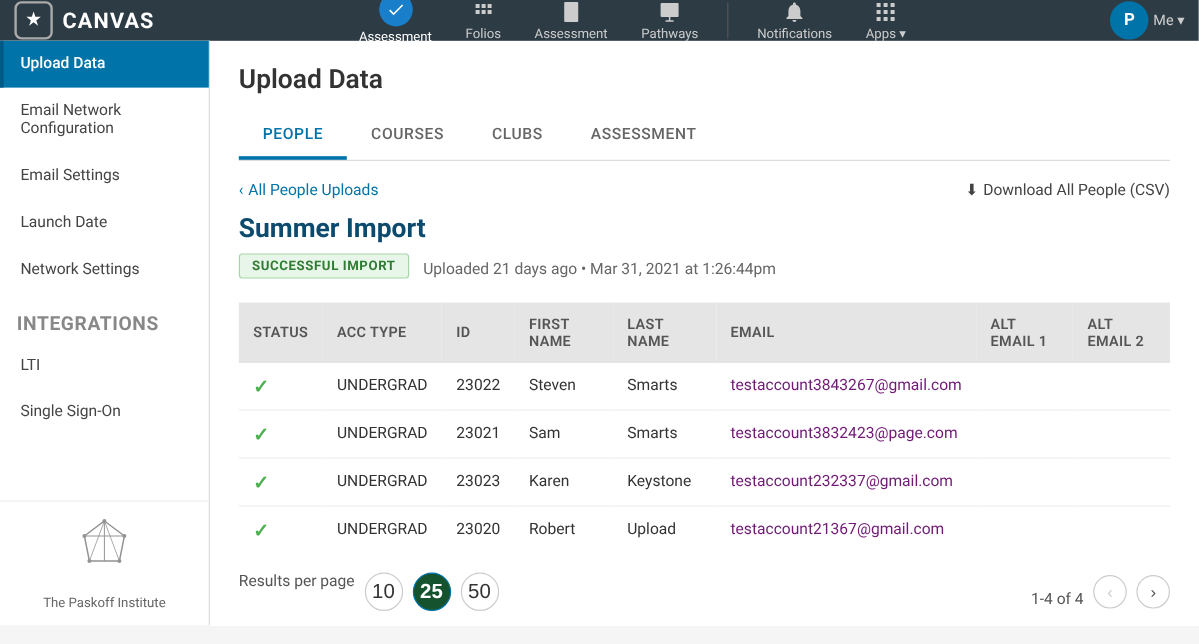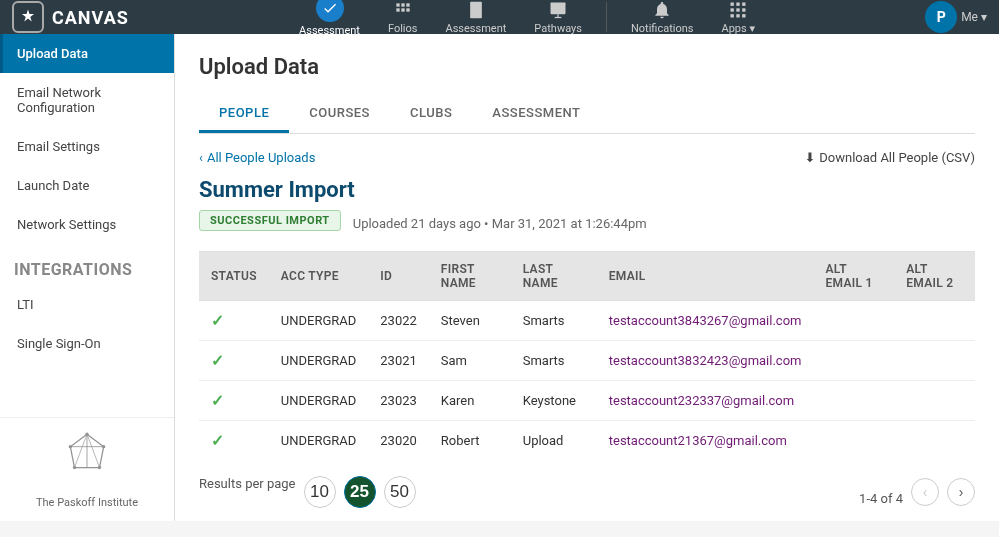--- a/index.html
+++ b/index.html
@@ -282,21 +282,21 @@
               <td><a class="email-link">testaccount3843267@gmail.com</a></td>
               <td></td>
               <td></td>
             </tr>
             <tr>
               <td><span class="check-icon">✓</span></td>
               <td>UNDERGRAD</td>
               <td>23021</td>
               <td>Sam</td>
               <td>Smarts</td>
-              <td><a class="email-link">testaccount3832423@gmail.com</a></td>
+              <td><a class="email-link">testaccount3832423@page.com</a></td>
               <td></td>
               <td></td>
             </tr>
             <tr>
               <td><span class="check-icon">✓</span></td>
               <td>UNDERGRAD</td>
               <td>23023</td>
               <td>Karen</td>
               <td>Keystone</td>
               <td><a class="email-link">testaccount232337@gmail.com</a></td>

